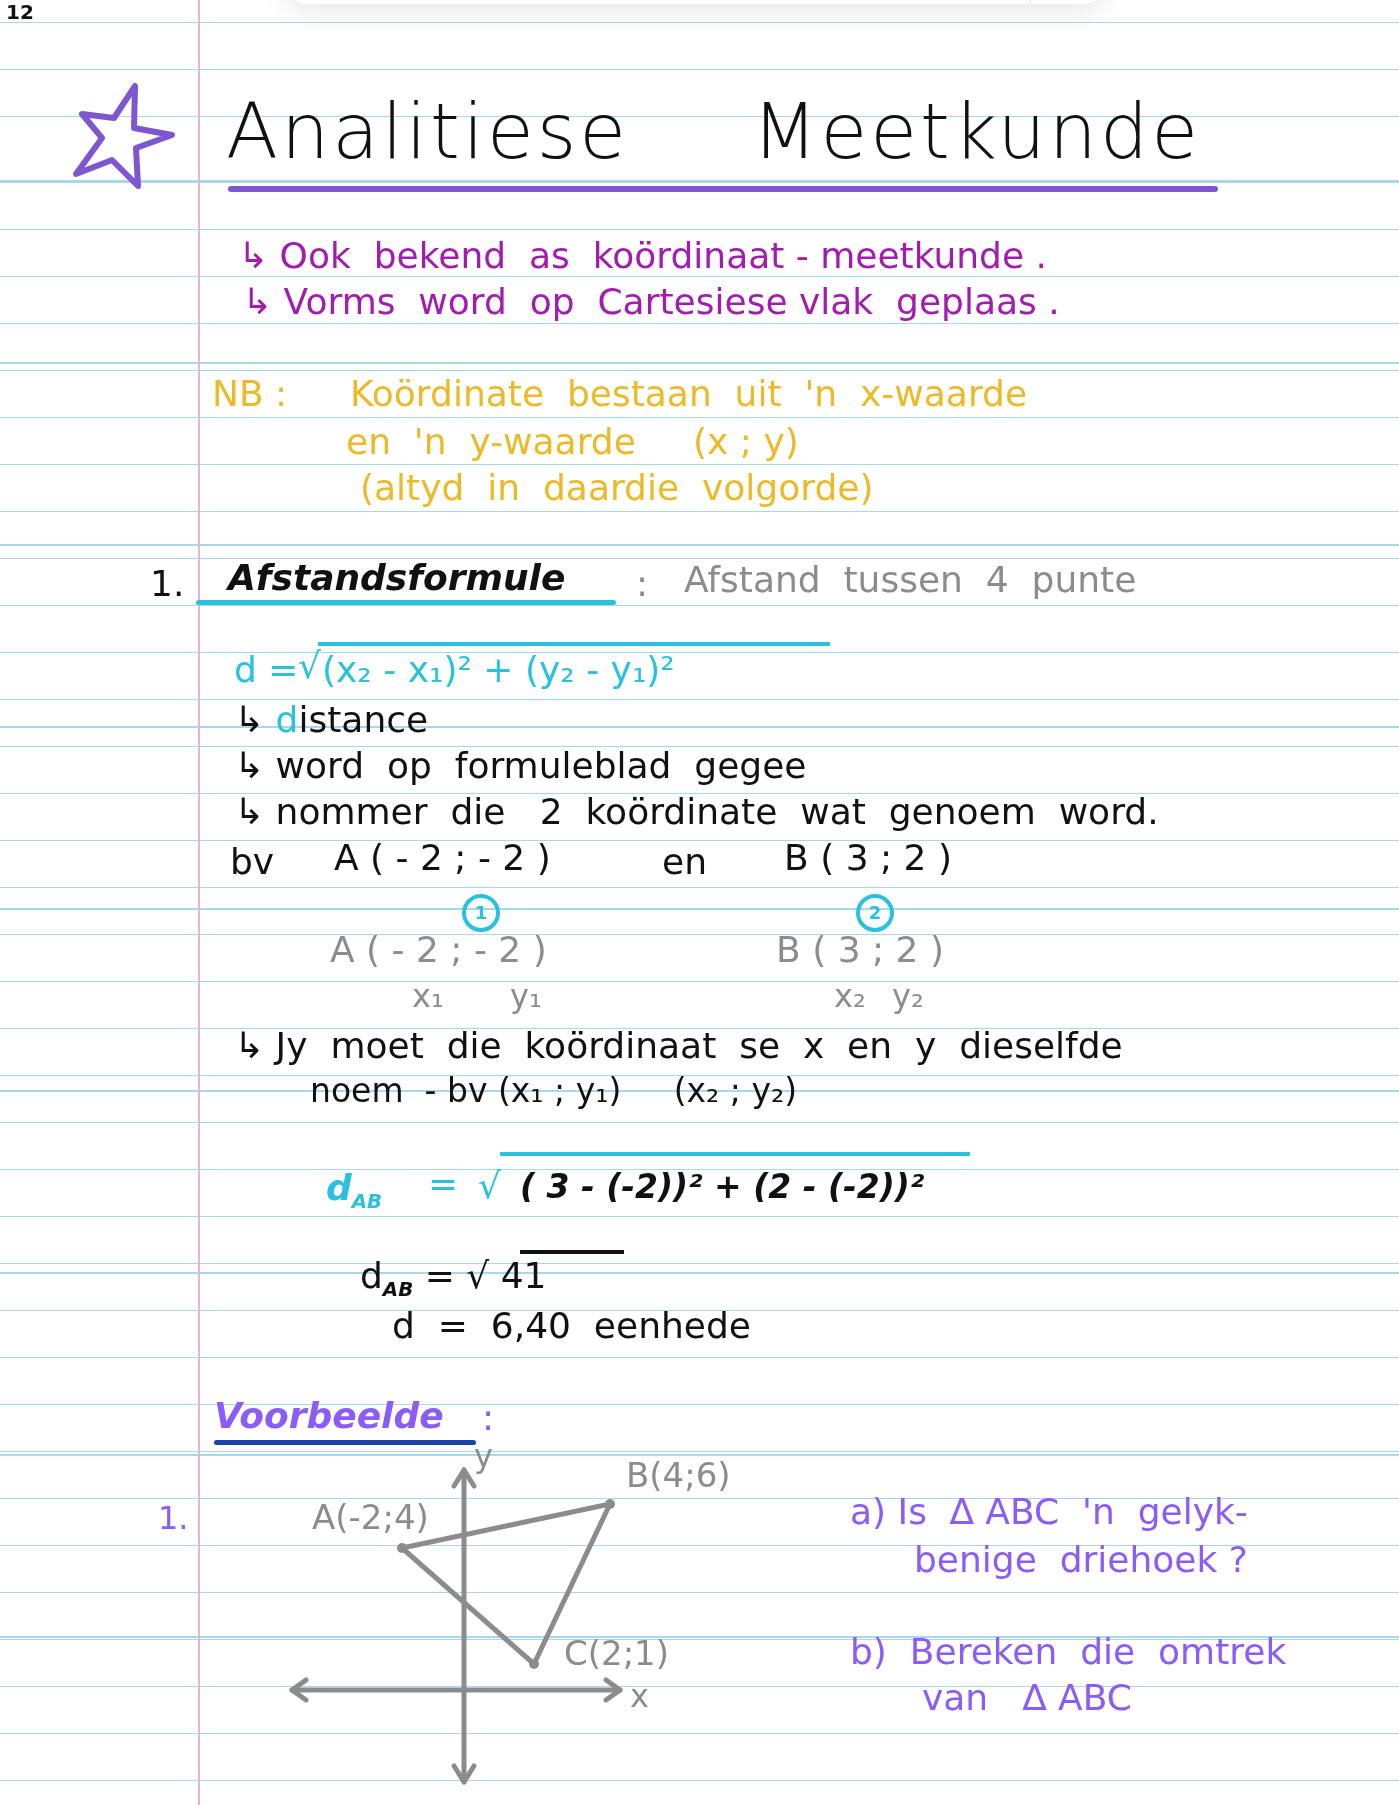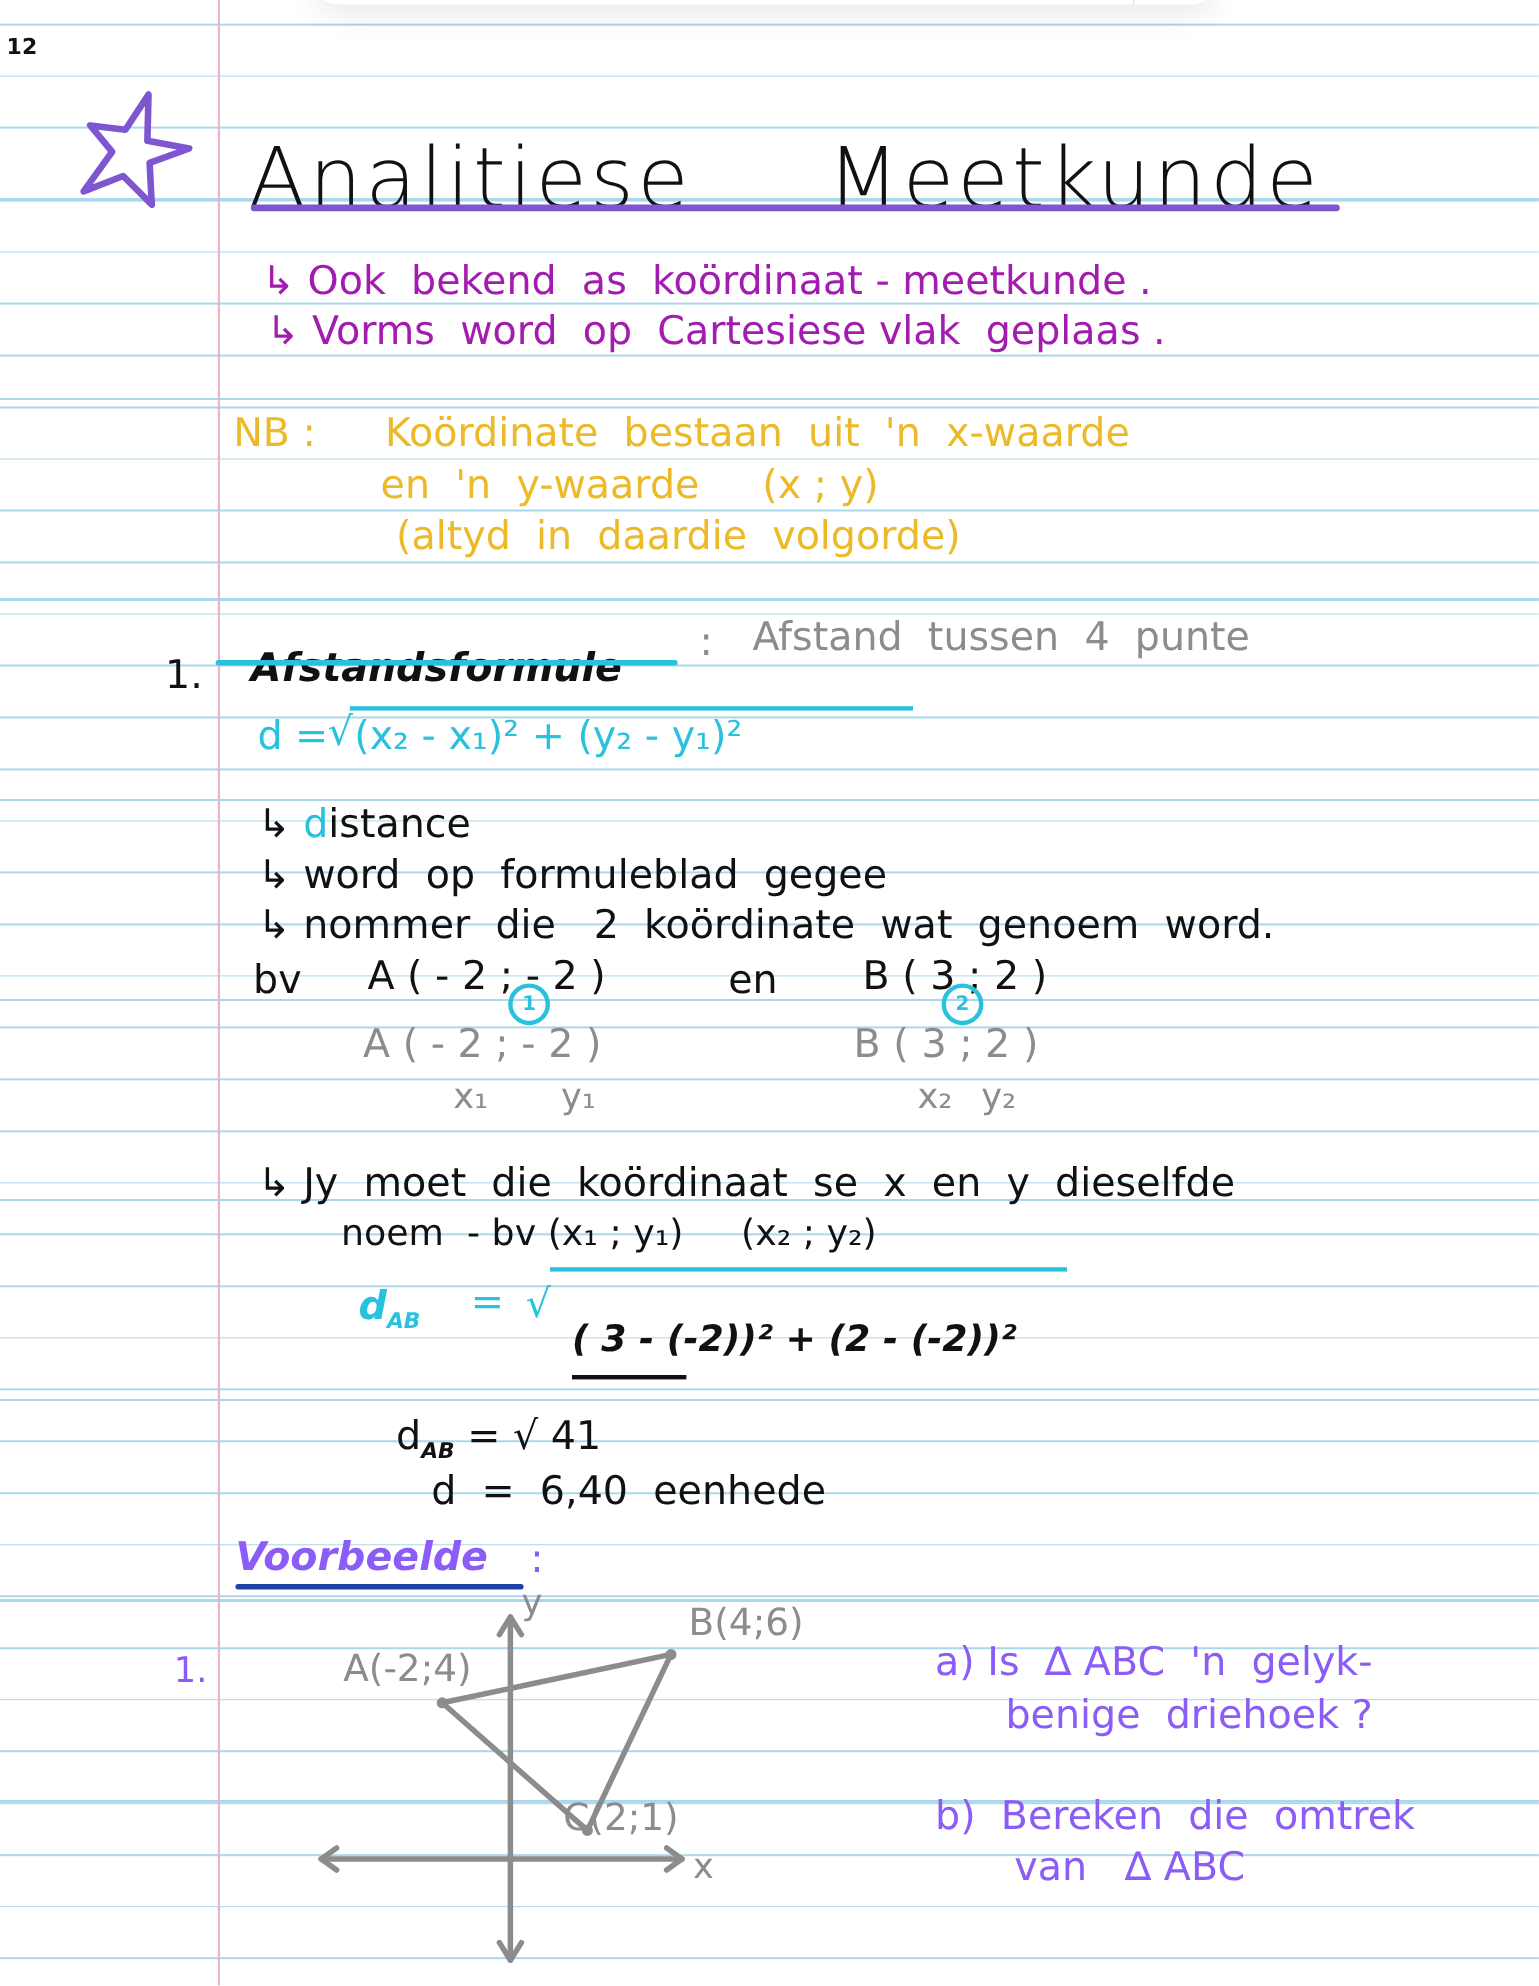--- a/index.html
+++ b/index.html
@@ -19,21 +19,21 @@
     pointer-events: none;
   }
   .margin-line { position: absolute; left: 198px; top: 0; width: 2px; height: 1805px; background: #eab4c9; }
   .top-bar {
     position: absolute; left: 285px; top: -30px; width: 820px; height: 34px;
     background: #fff; border-radius: 0 0 22px 22px;
     box-shadow: 0 8px 28px rgba(0,0,0,0.09);
   }
   .top-bar-sep { position: absolute; left: 745px; top: 28px; width: 1px; height: 6px; background: #ddd; }
   .hw { position: absolute; font-family: "DejaVu Sans", sans-serif; white-space: pre; line-height: 1; }
-  .black { color: #111; margin-top: 30px; }
+  .black { color: #111; }
   .purple { color: #a21caf; }
   .yellow { color: #ecba28; }
   .cyan { color: #29c1dd; }
   .grey { color: #8c8c8c; }
   .blue { color: #8b5cf6; }
   .page-num { left: 6px; top: 2px; font-size: 20px; font-weight: bold; }
   .title { font-size: 76px; top: 94px; font-weight: 300; letter-spacing: 3px; }
   .underline { position: absolute; height: 6px; border-radius: 3px; }
   .s32 { font-size: 36px; }
   .s30 { font-size: 33px; }
@@ -134,18 +134,18 @@
     <polygon points="132,108 340,64 264,224"></polygon>
   </g>
   <circle cx="132" cy="108" r="5" fill="#8c8c8c"></circle>
   <circle cx="340" cy="64" r="5" fill="#8c8c8c"></circle>
   <circle cx="264" cy="224" r="5" fill="#8c8c8c"></circle>
 </svg>
 <div class="hw grey s28" style="left:474px;top:1440px">y</div>
 <div class="hw grey s28" style="left:630px;top:1680px">x</div>
 <div class="hw grey s26" style="left:312px;top:1500px">A(-2;4)</div>
 <div class="hw grey s26" style="left:626px;top:1458px">B(4;6)</div>
-<div class="hw grey s26" style="left:512px;top:1636px">C(2;1)</div>
+<div class="hw grey s26" style="left:564px;top:1636px">C(2;1)</div>
 
 <div class="hw blue s32" style="left:850px;top:1494px">a) Is  ∆ ABC  'n  gelyk-</div>
 <div class="hw blue s32" style="left:914px;top:1542px">benige  driehoek ?</div>
 <div class="hw blue s32" style="left:850px;top:1634px">b)  Bereken  die  omtrek</div>
 <div class="hw blue s32" style="left:922px;top:1680px">van   ∆ ABC</div>
 
 </body></html>

